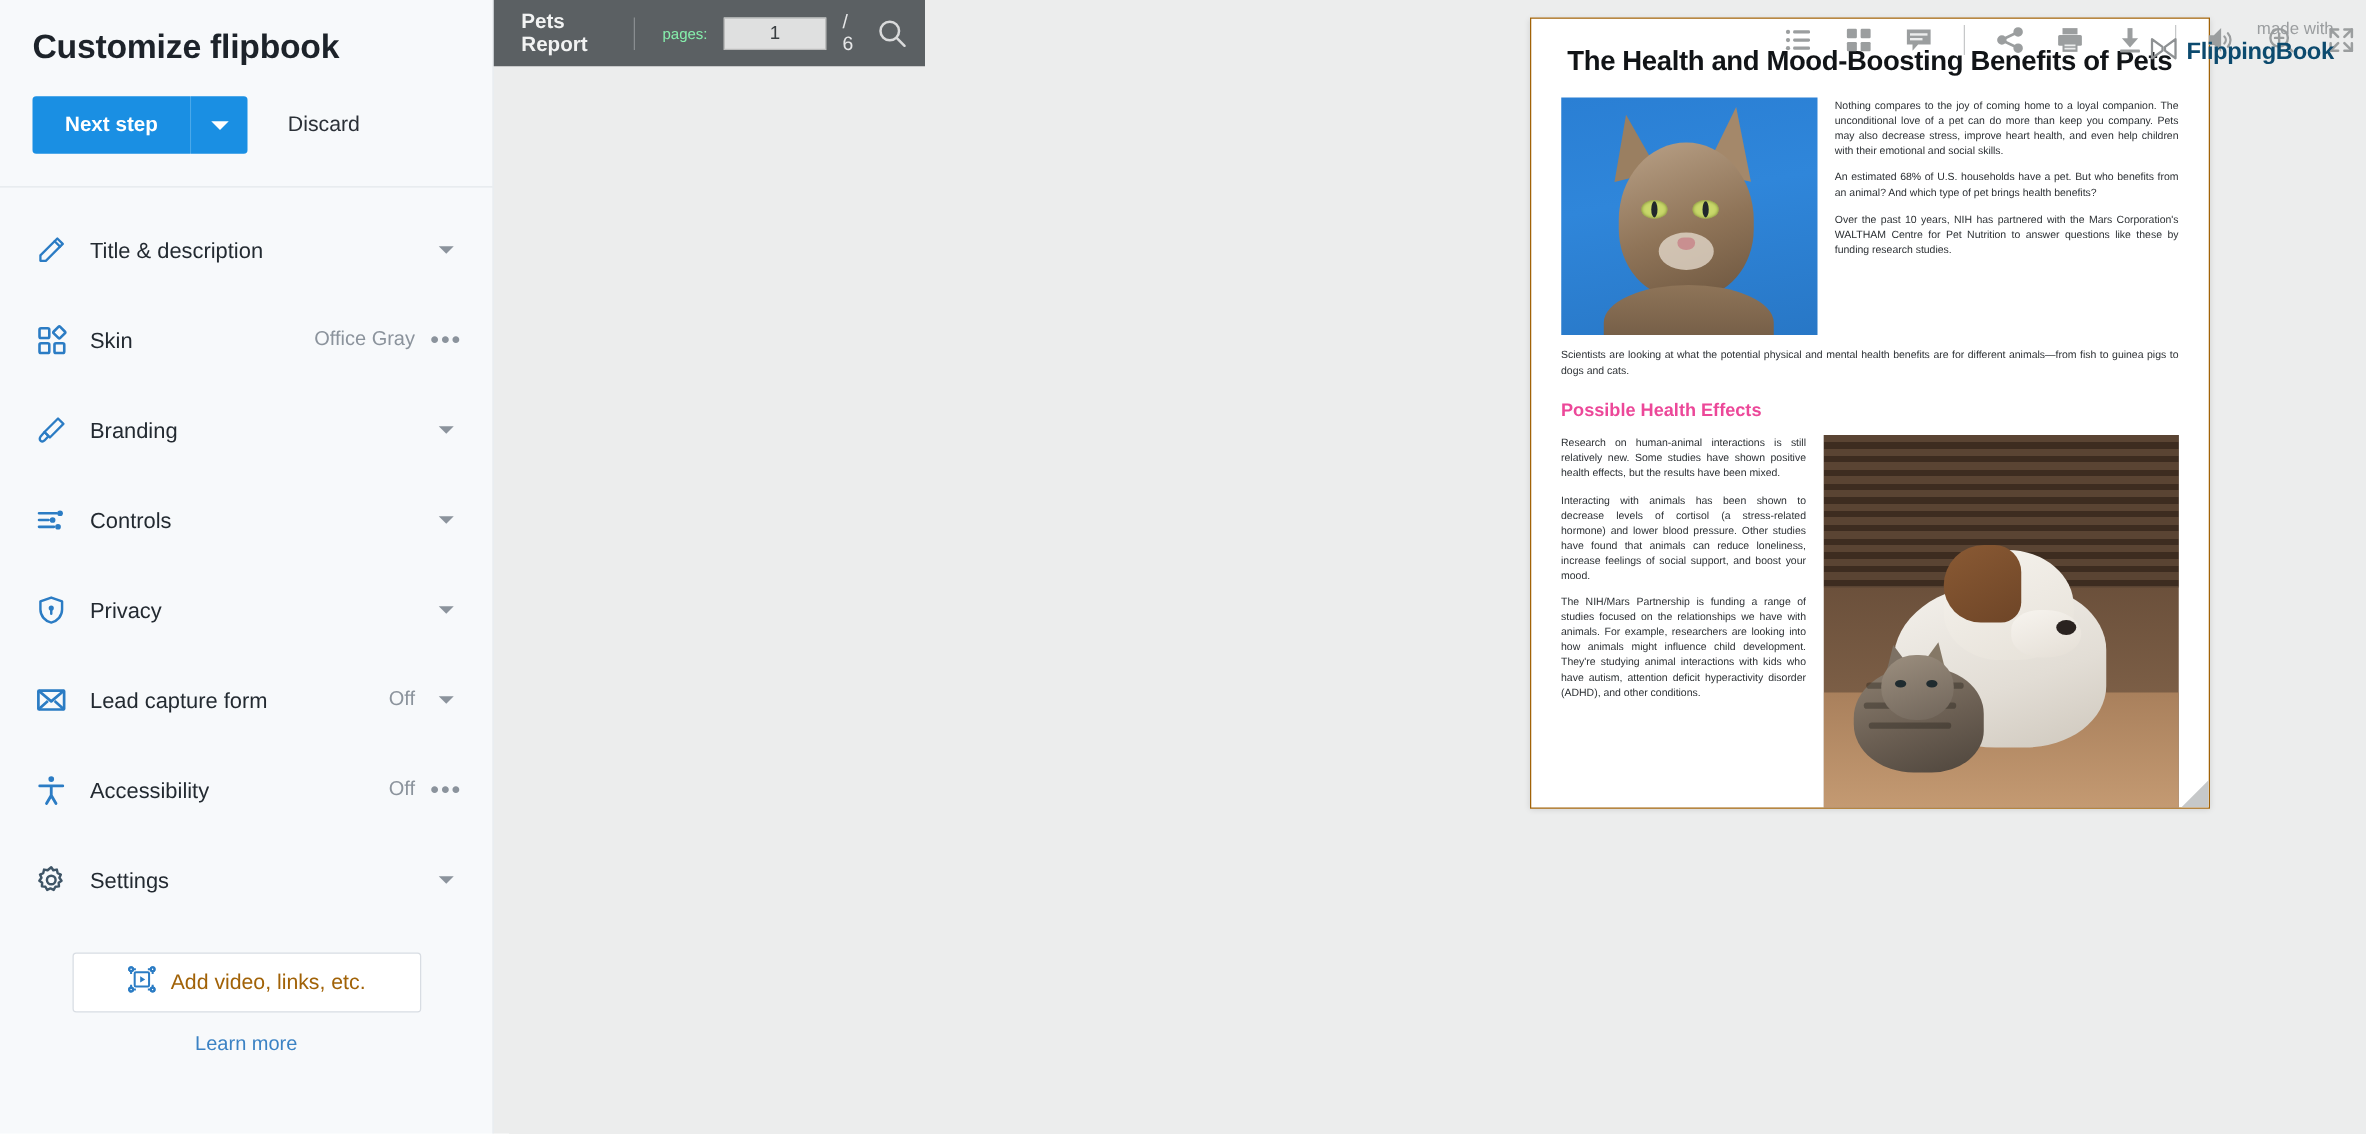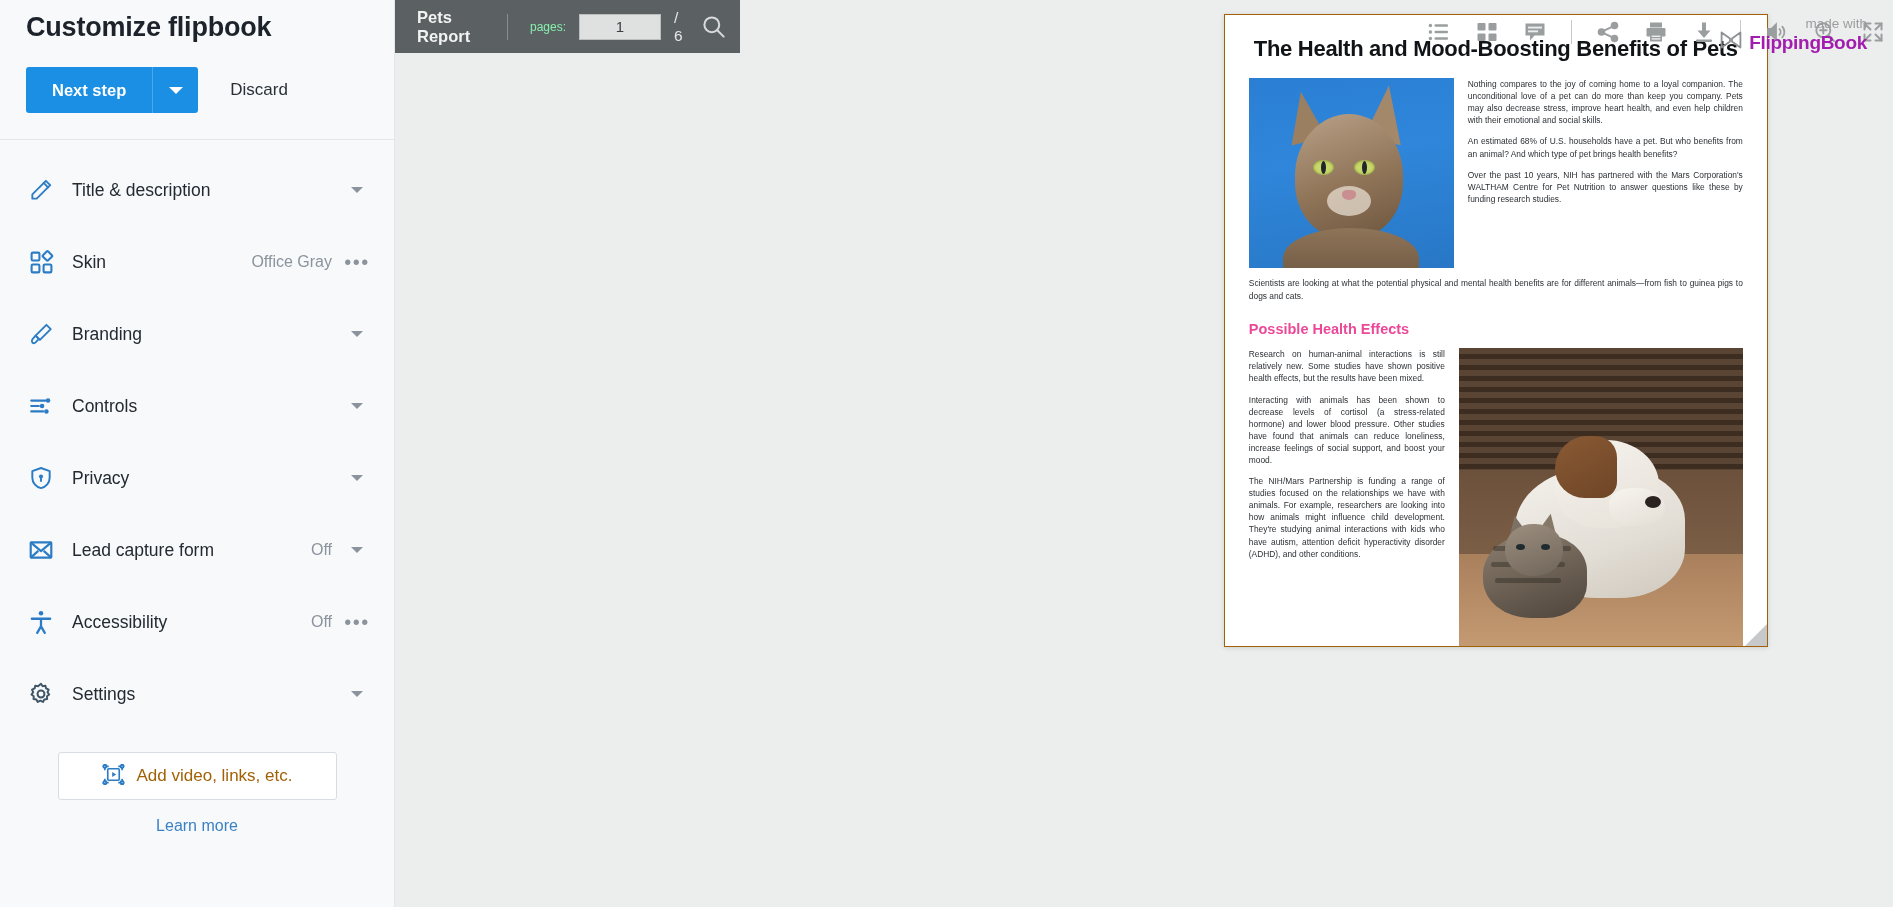--- a/index.html
+++ b/index.html
@@ -11,21 +11,21 @@
   .app { display: flex; width: 1893px; height: 907px; }
 
   
   .sidebar {
     width: 395px; height: 907px;
     background: #f7f9fb;
     border-right: 1px solid #e3e7eb;
     display: flex; flex-direction: column;
     flex: 0 0 395px;
   }
-  .sidebar-head { padding: 12px 26px 0 26px; }
+  .sidebar-head { padding: 22px 26px 0 26px; }
   .sb-title {
     font-size: 27px; font-weight: bold; color: #1d232a;
     letter-spacing: -0.2px; padding-bottom: 24px;
   }
   .sb-actions { display: flex; align-items: center; padding-bottom: 26px; }
   .btn-next {
     background: #1a8fe3; color: #fff; border: none;
     font-size: 16.5px; font-weight: bold;
     padding: 0 26px; height: 46px; line-height: 46px;
     border-radius: 3px 0 0 3px; cursor: pointer;
@@ -303,21 +303,21 @@
     display: flex; align-items: center; justify-content: center;
   }
   .tb-div { width: 1px; height: 24px; background: #c6c8c9; margin: 0 16px; }
   .made-with {
     position: absolute; right: 26px; bottom: 10px;
     text-align: right; color: #9a9d9f;
   }
   .mw-top { font-size: 13.5px; line-height: 15px; }
   .mw-bot {
     font-size: 19px; font-weight: bold; letter-spacing: -0.3px;
-    display: flex; align-items: center; gap: 7px; color: #a21caf;
+    display: flex; align-items: center; gap: 7px; color: #0c4a6e;
   }
 </style>
 </head>
 <body>
 
 <div class="app">
 
   <aside class="sidebar">
     <div class="sidebar-head">
       <div class="sb-title">Customize flipbook</div>

